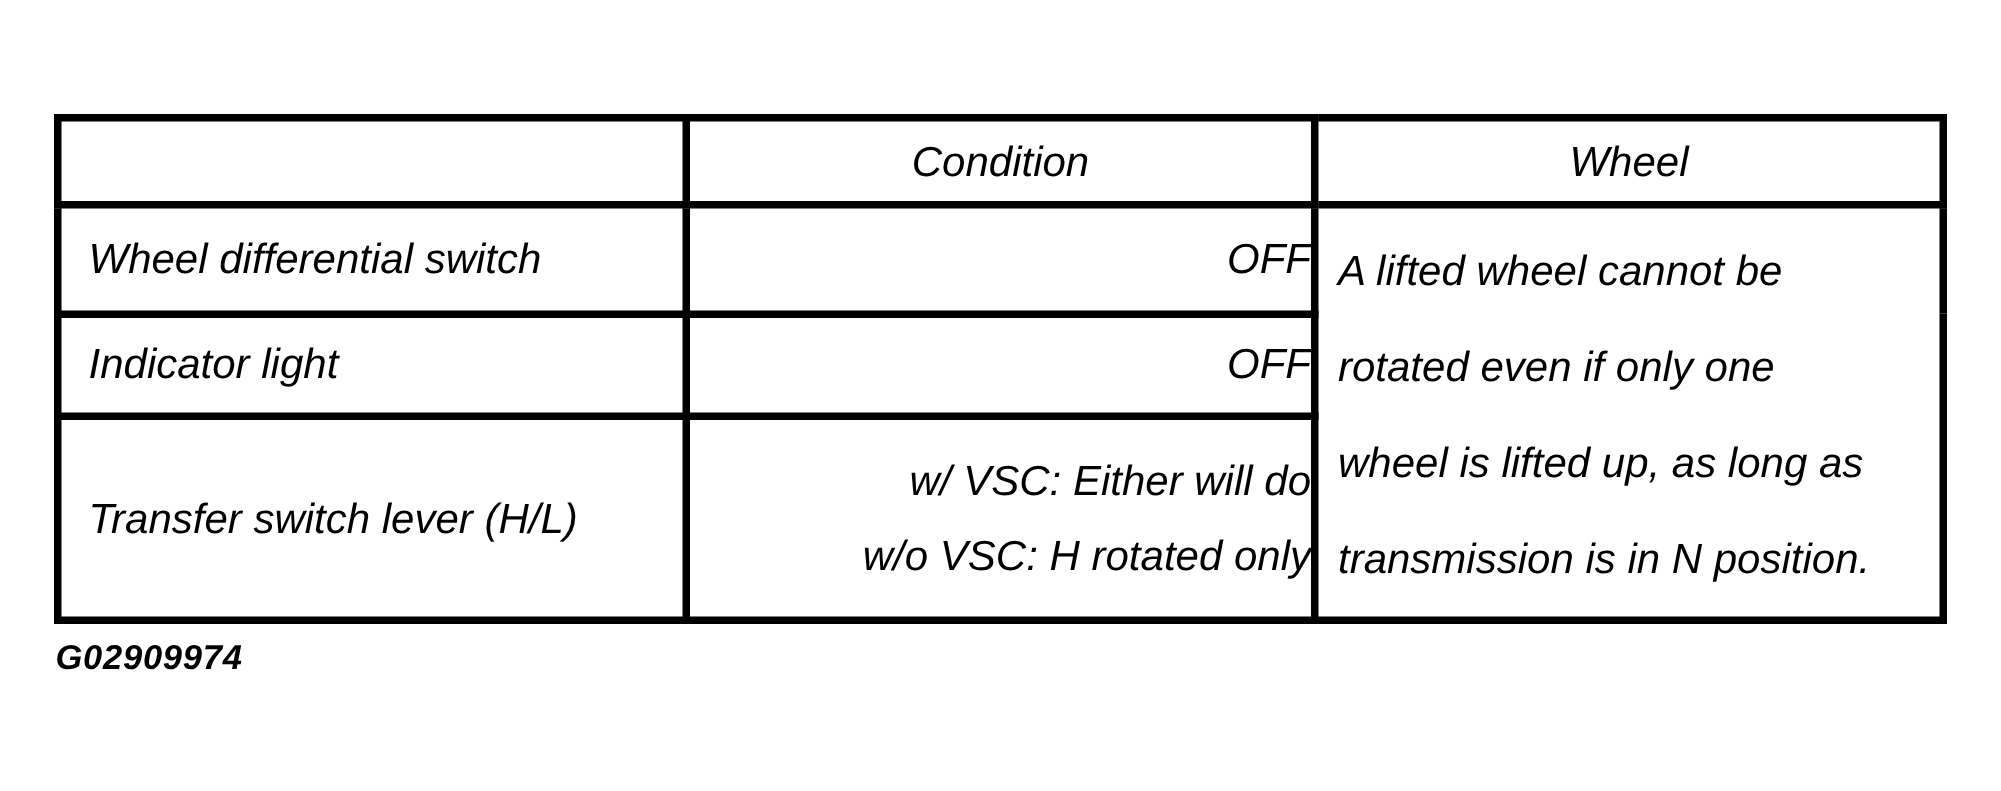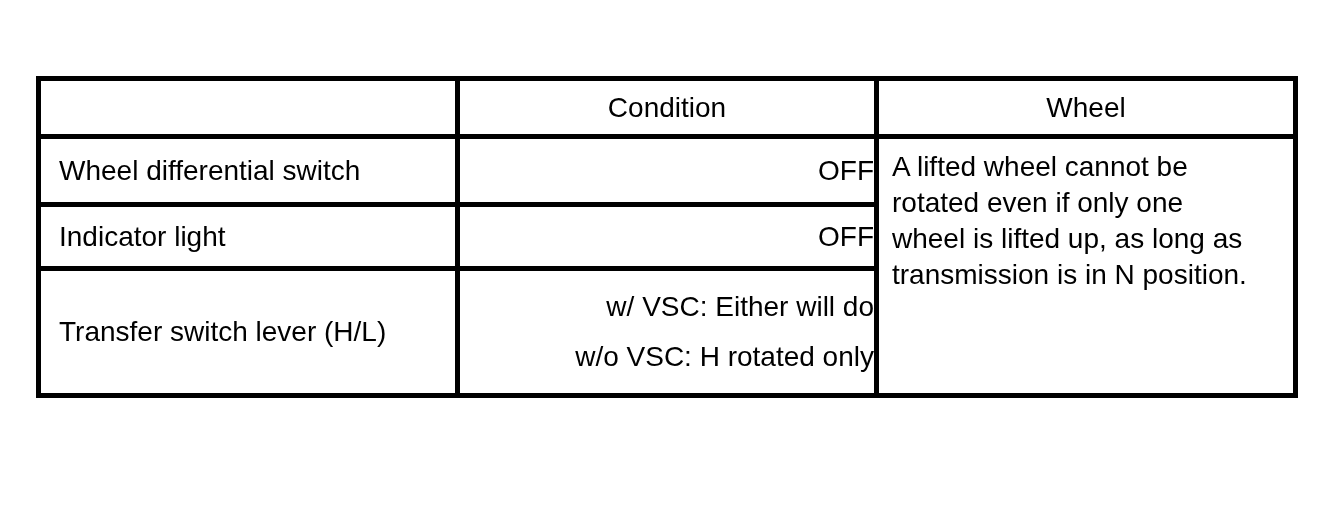--- a/index.html
+++ b/index.html
@@ -1,15 +1,15 @@
 <!DOCTYPE html>
 <html><head>
 <meta charset="utf-8">
 <style>
-  * { margin: 0; padding: 0; box-sizing: border-box; }
+  * { margin: 0; padding: 0; box-sizing: border-box; font-style: italic; }
   html, body {
     width: 1334px;
     height: 527px;
     background: #ffffff;
     font-family: "Liberation Sans", sans-serif;
     color: #000000;
   }
   .page {
     position: relative;
     width: 1334px;
@@ -54,21 +54,21 @@
   .cond-line {
     display: block;
     line-height: 50px;
   }
   .wheel-cell {
     text-align: left;
     vertical-align: top;
     padding: 10px 34px 6px 13px;
   }
   .wheel-note {
-    line-height: 36px;
+    line-height: 64px;
   }
   .figure-id {
     position: absolute;
     left: 37px;
     top: 425px;
     font-size: 23px;
     font-weight: bold;
     letter-spacing: 0.5px;
   }
 </style>
@@ -103,14 +103,15 @@
       <tr class="row-3">
         <td class="item-cell">Transfer switch lever (H/L)</td>
         <td class="cond-cell">
           <span class="cond-line">w/ VSC: Either will do</span>
           <span class="cond-line">w/o VSC: H rotated only</span>
         </td>
       </tr>
     </tbody>
   </table>
 
+  <div class="figure-id">G02909974</div>
 
 </div>
 
 </body></html>

